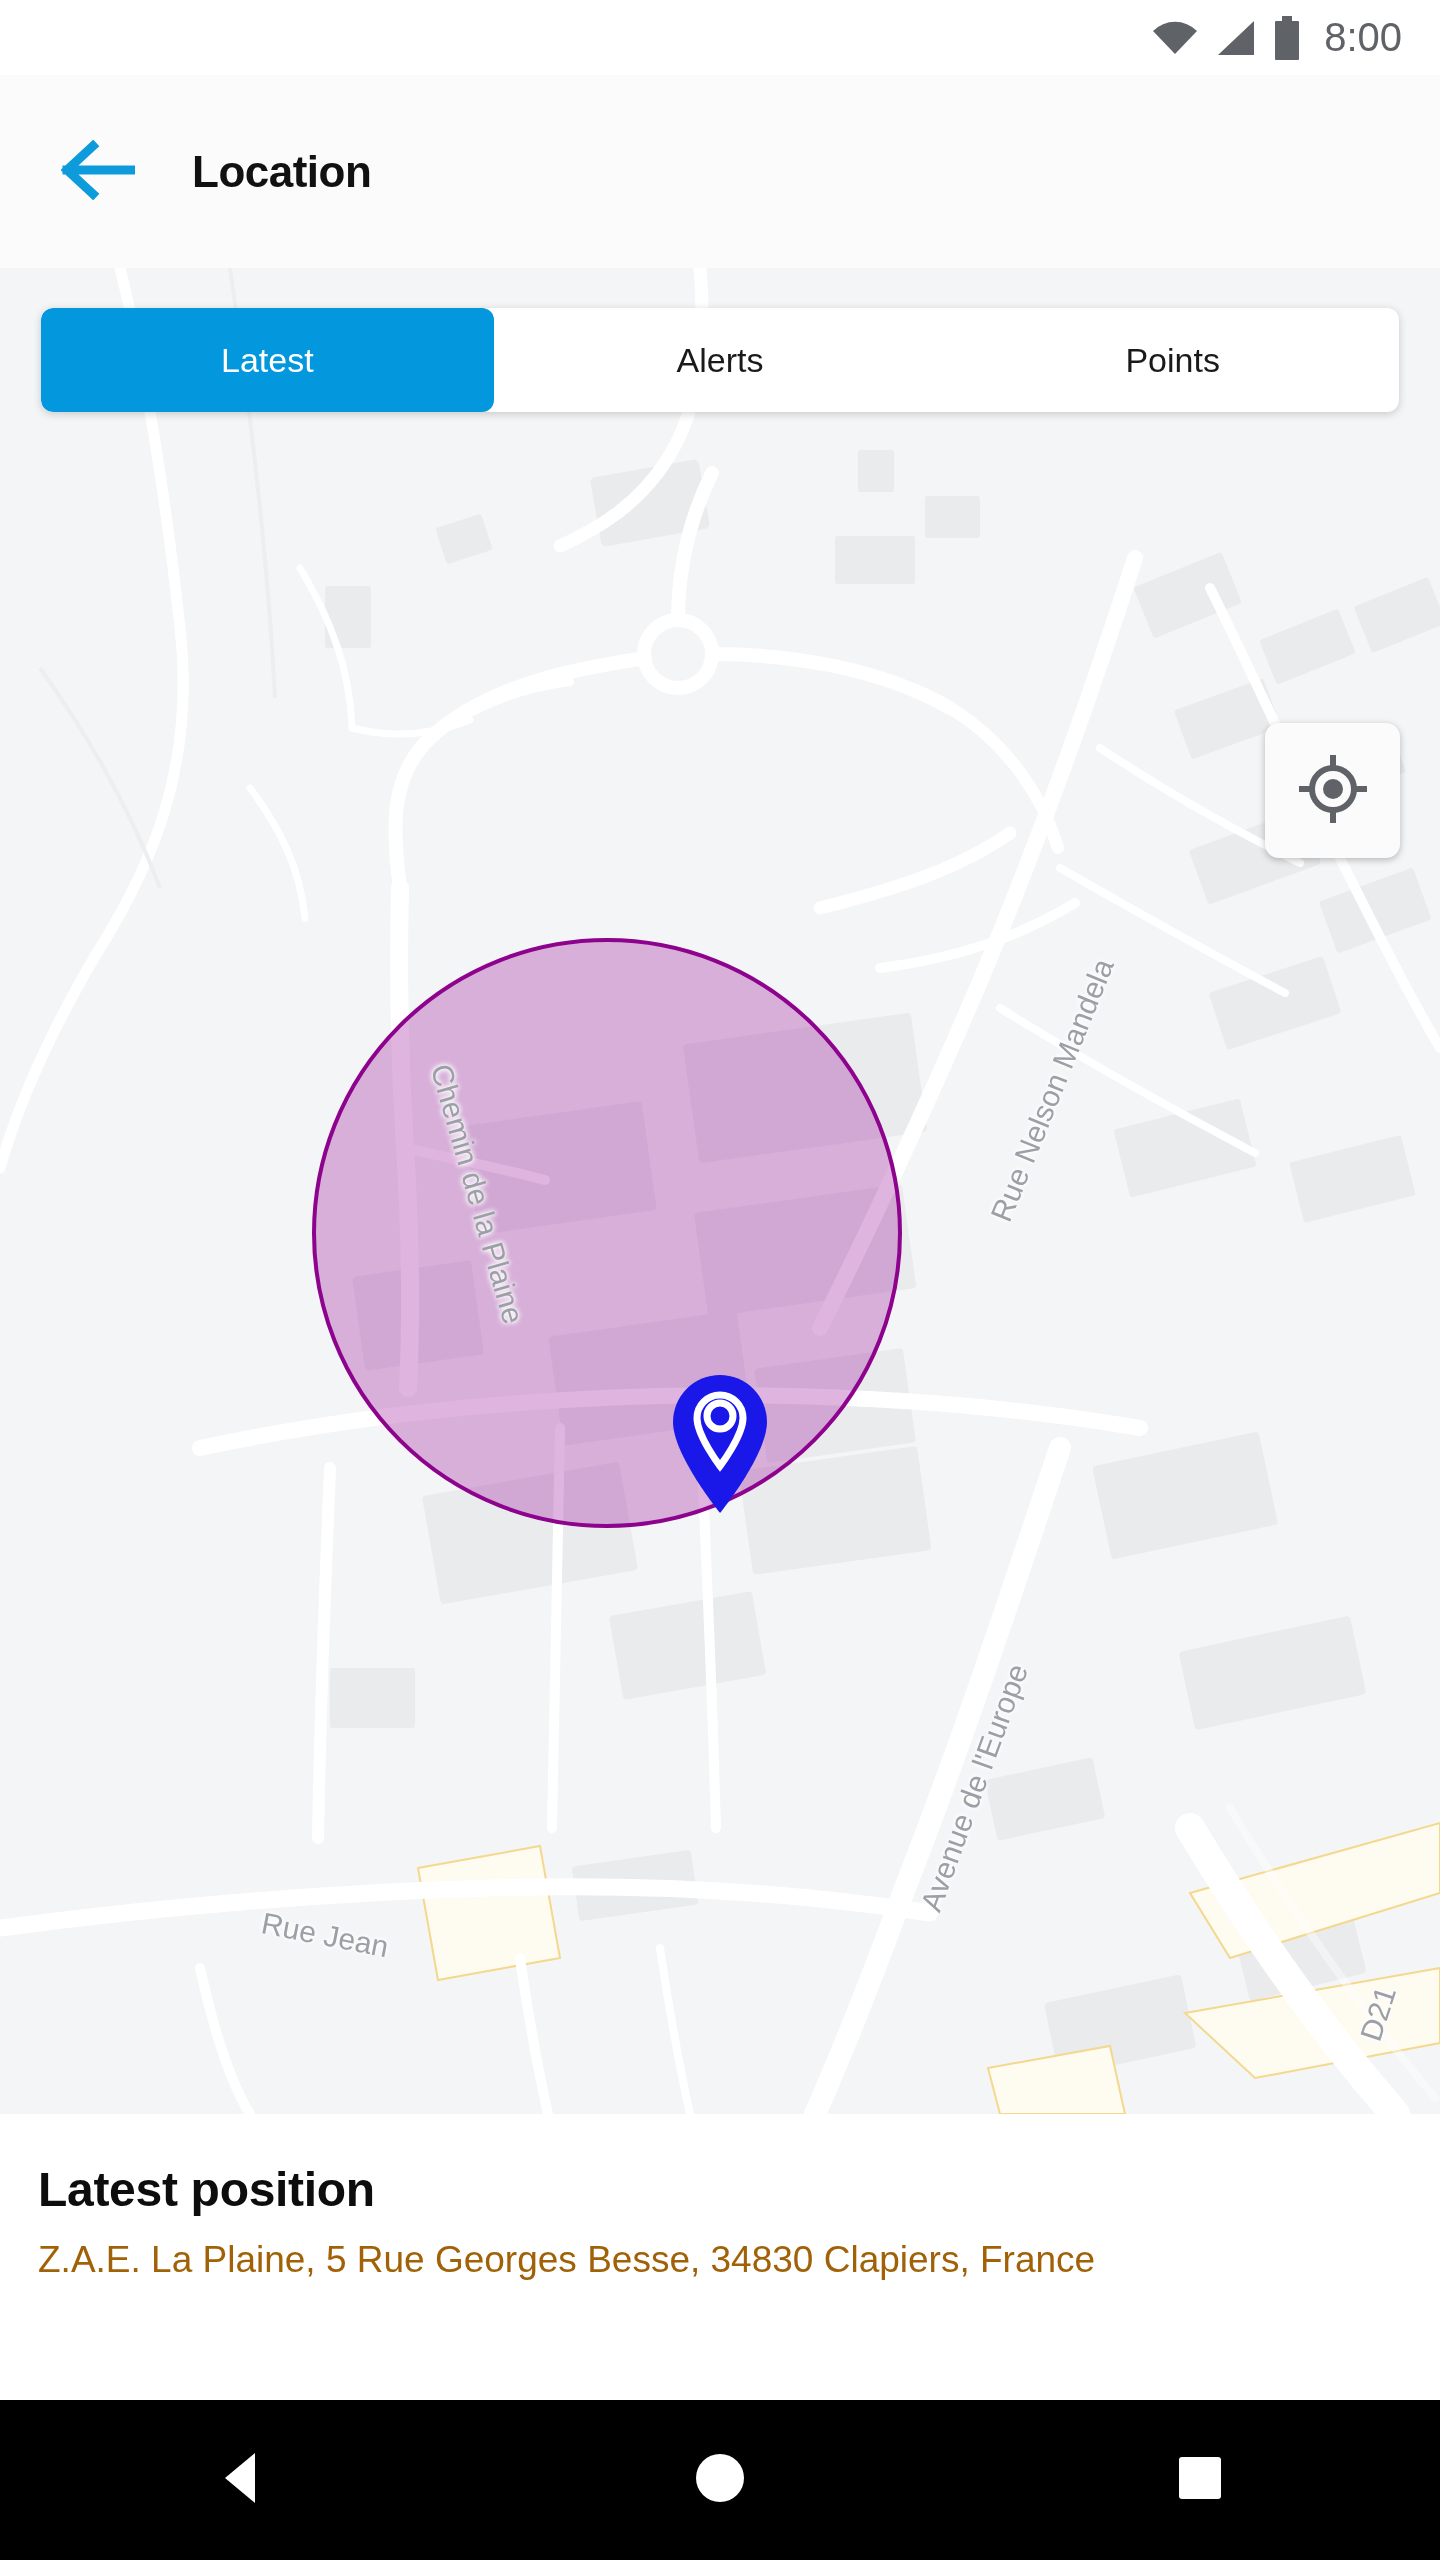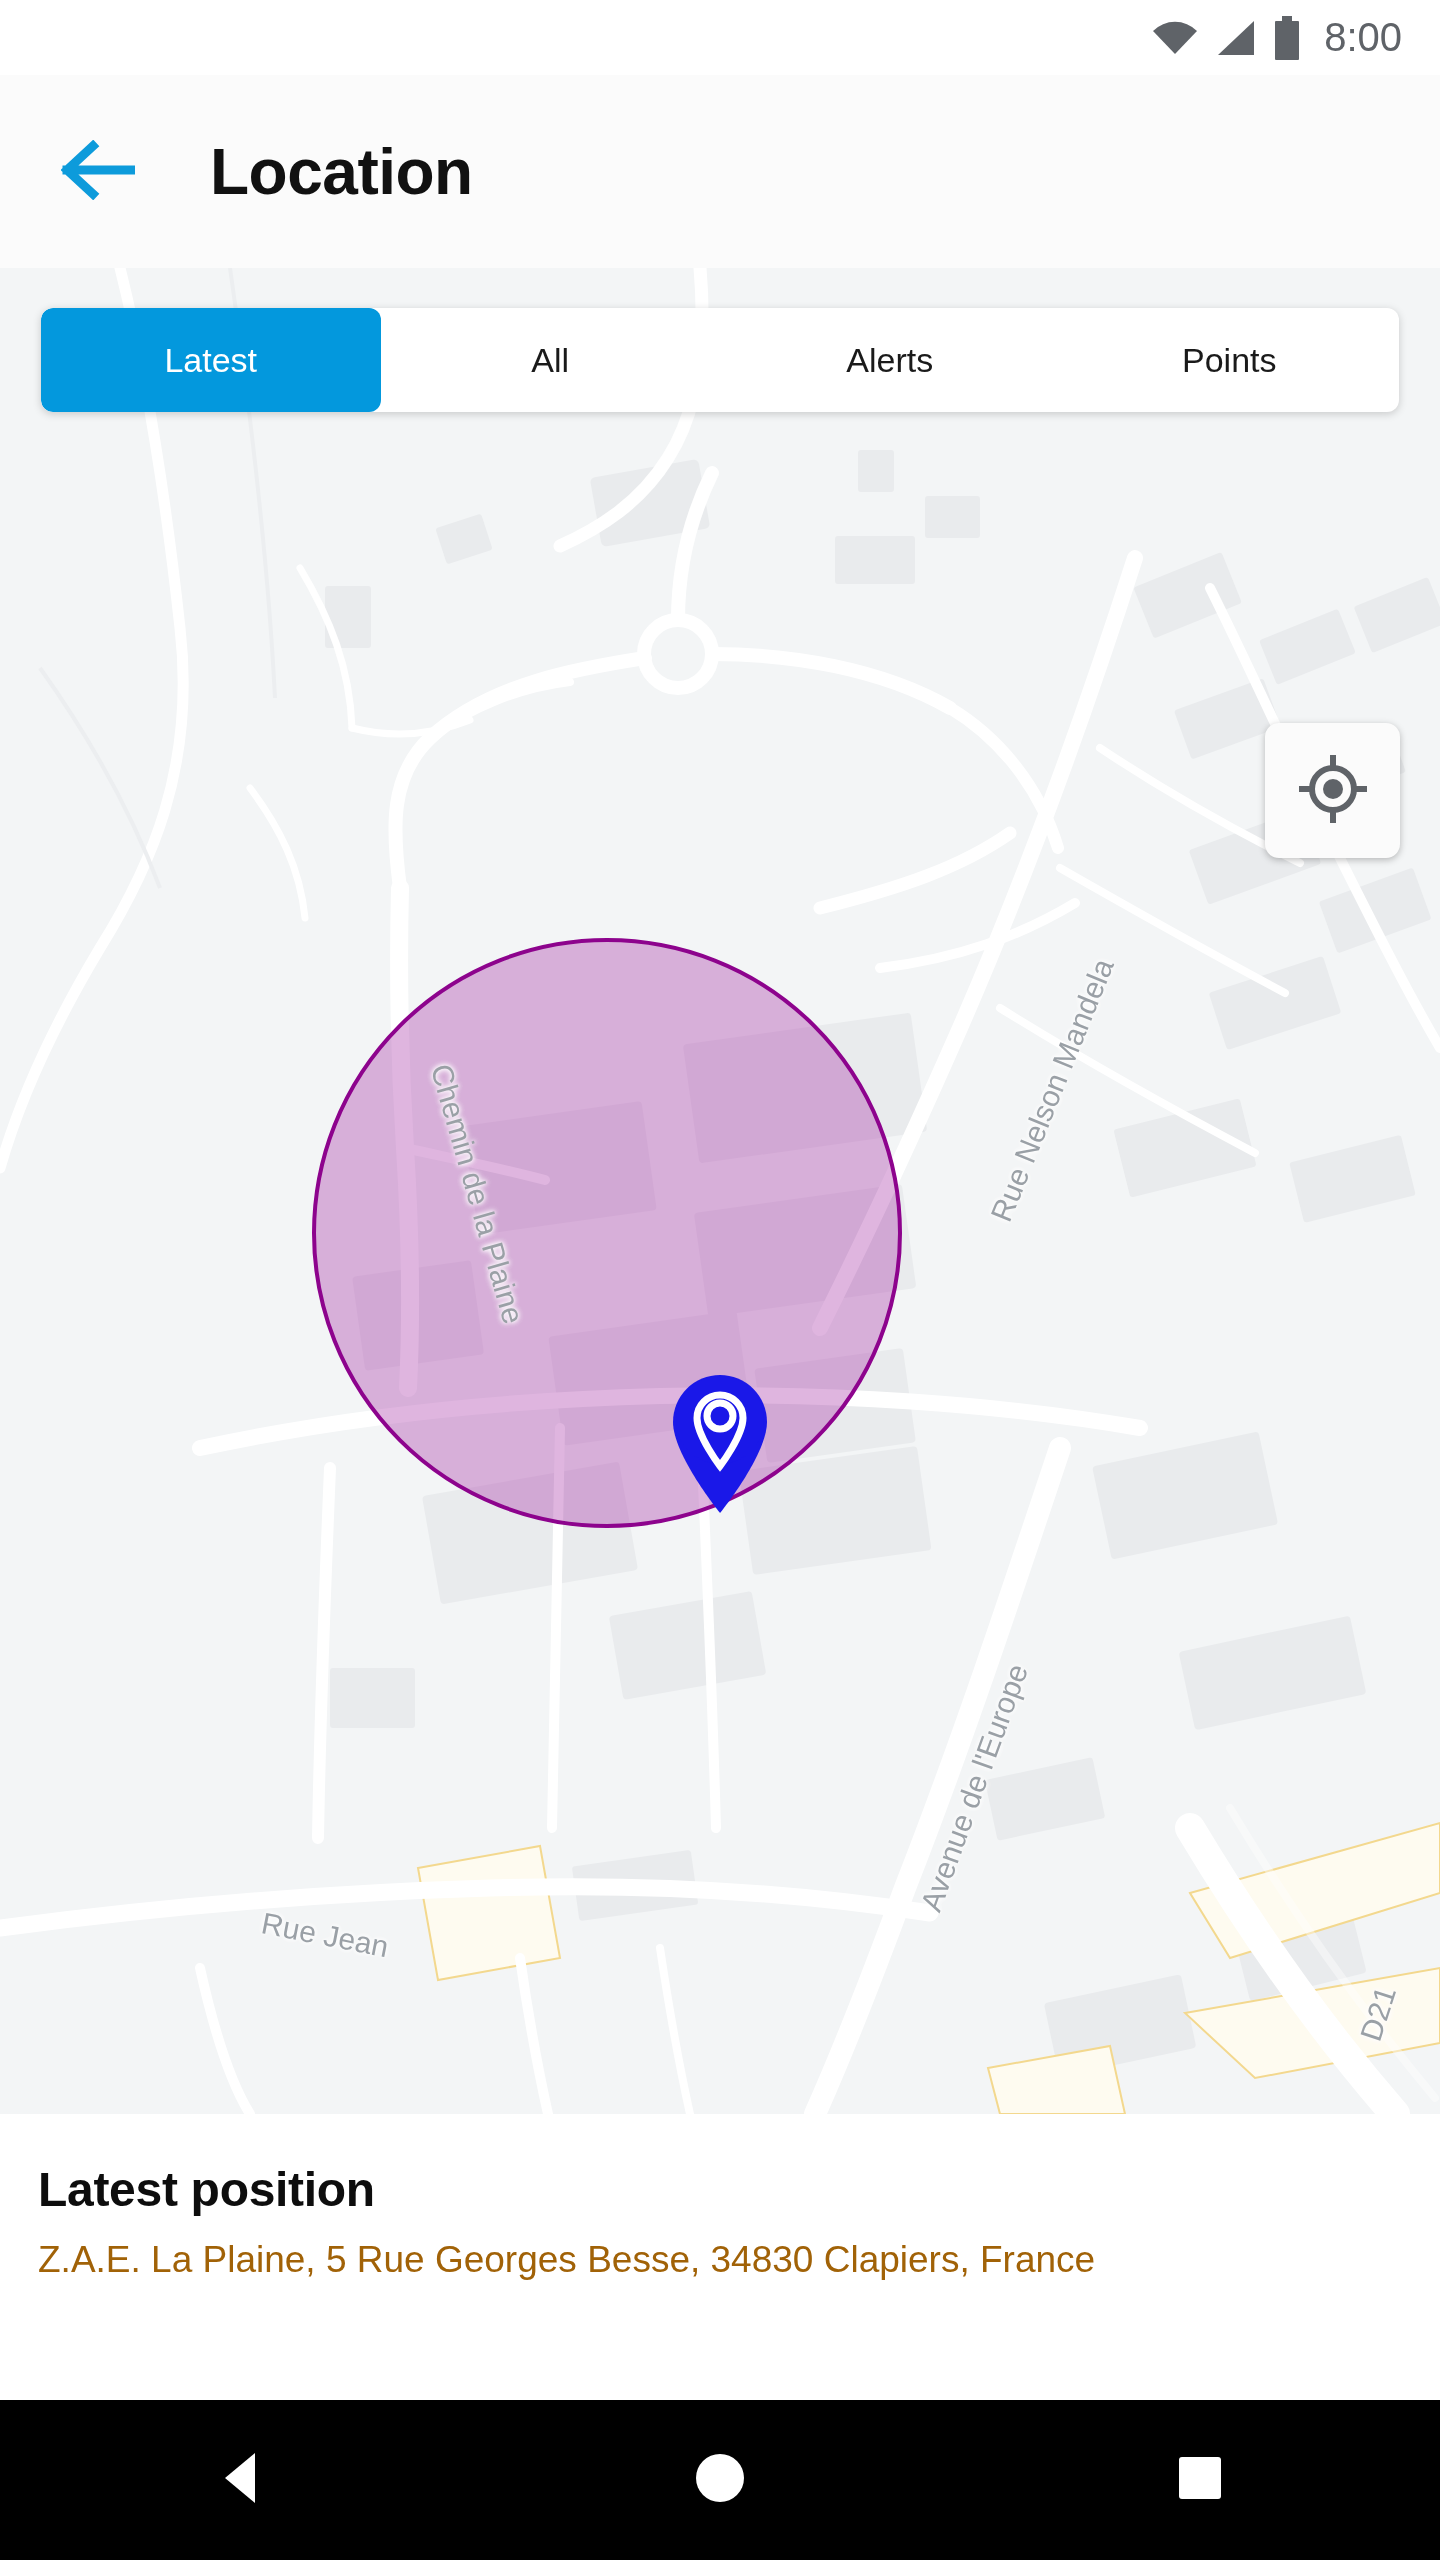--- a/index.html
+++ b/index.html
@@ -29,22 +29,22 @@
     display:flex;align-items:center;
     box-sizing:border-box;
     box-shadow:0 1px 0 rgba(0,0,0,0.06);
   }
   #back-button{
     width:120px;height:120px;margin-left:38px;
     display:flex;align-items:center;justify-content:center;
     cursor:pointer;
   }
   #page-title{
-    font-size:64px;font-weight:bold;color:#111111;
-    margin-left:52px;letter-spacing:-0.5px;
+    font-size:44px;font-weight:bold;color:#111111;
+    margin-left:34px;letter-spacing:-0.5px;
   }
   
   #map{
     position:absolute;left:0;top:268px;width:1440px;height:1846px;
     background:#f3f5f6;
     overflow:hidden;
   }
   #map-canvas{position:absolute;left:0;top:0;width:1440px;height:1846px;}
   .map-label{
     position:absolute;
@@ -292,21 +292,20 @@
         <line x1="2" y1="36" x2="14" y2="36" stroke="#5f6368" stroke-width="6"></line>
         <line x1="58" y1="36" x2="70" y2="36" stroke="#5f6368" stroke-width="6"></line>
       </svg>
     </span>
   </div>
 
 </div>
 
 <div id="tab-bar">
   <div class="tab active">Latest</div>
-  <div class="tab">All</div>
   <div class="tab">Alerts</div>
   <div class="tab">Points</div>
 </div>
 
 <div id="info-panel">
   <div id="info-title">Latest position</div>
   <div id="info-address">Z.A.E. La Plaine, 5 Rue Georges Besse, 34830 Clapiers, France</div>
 </div>
 
 <div id="nav-bar">

